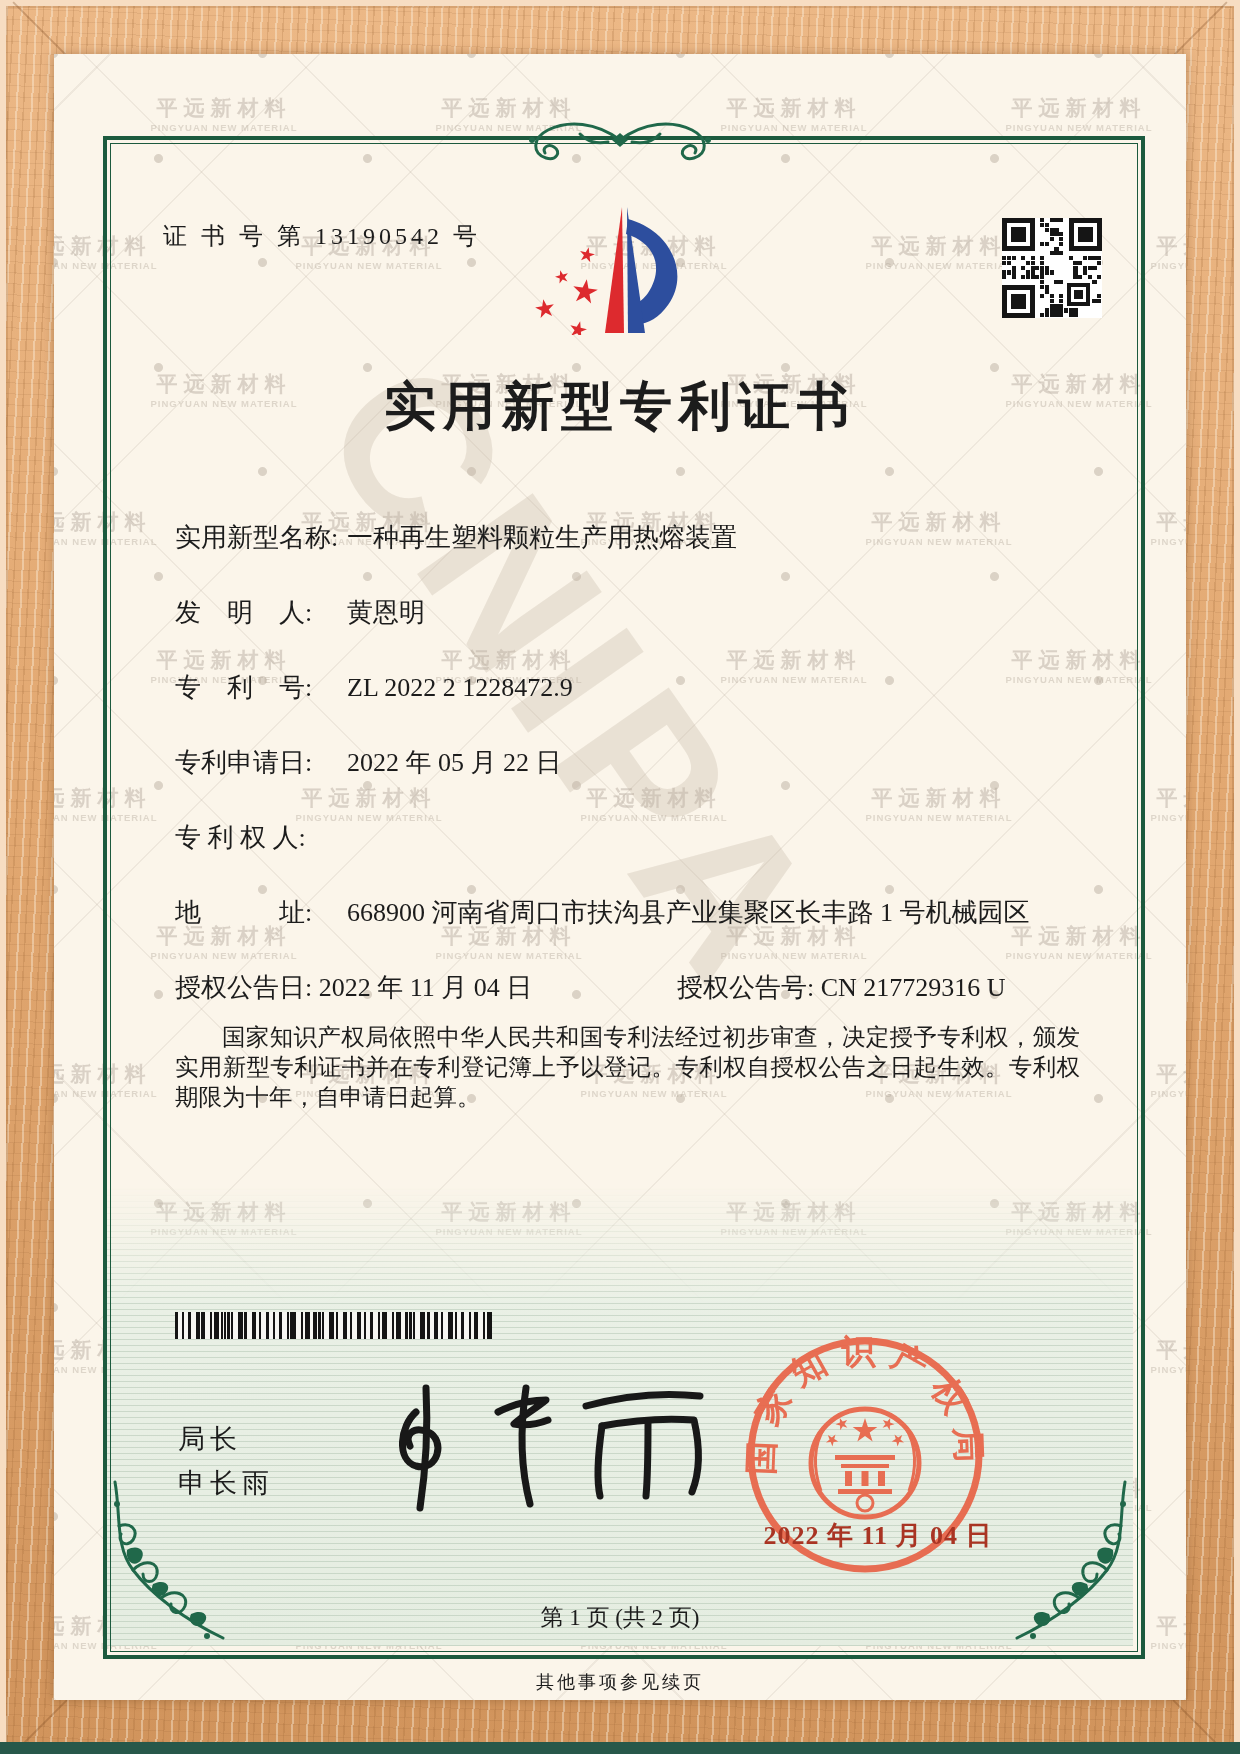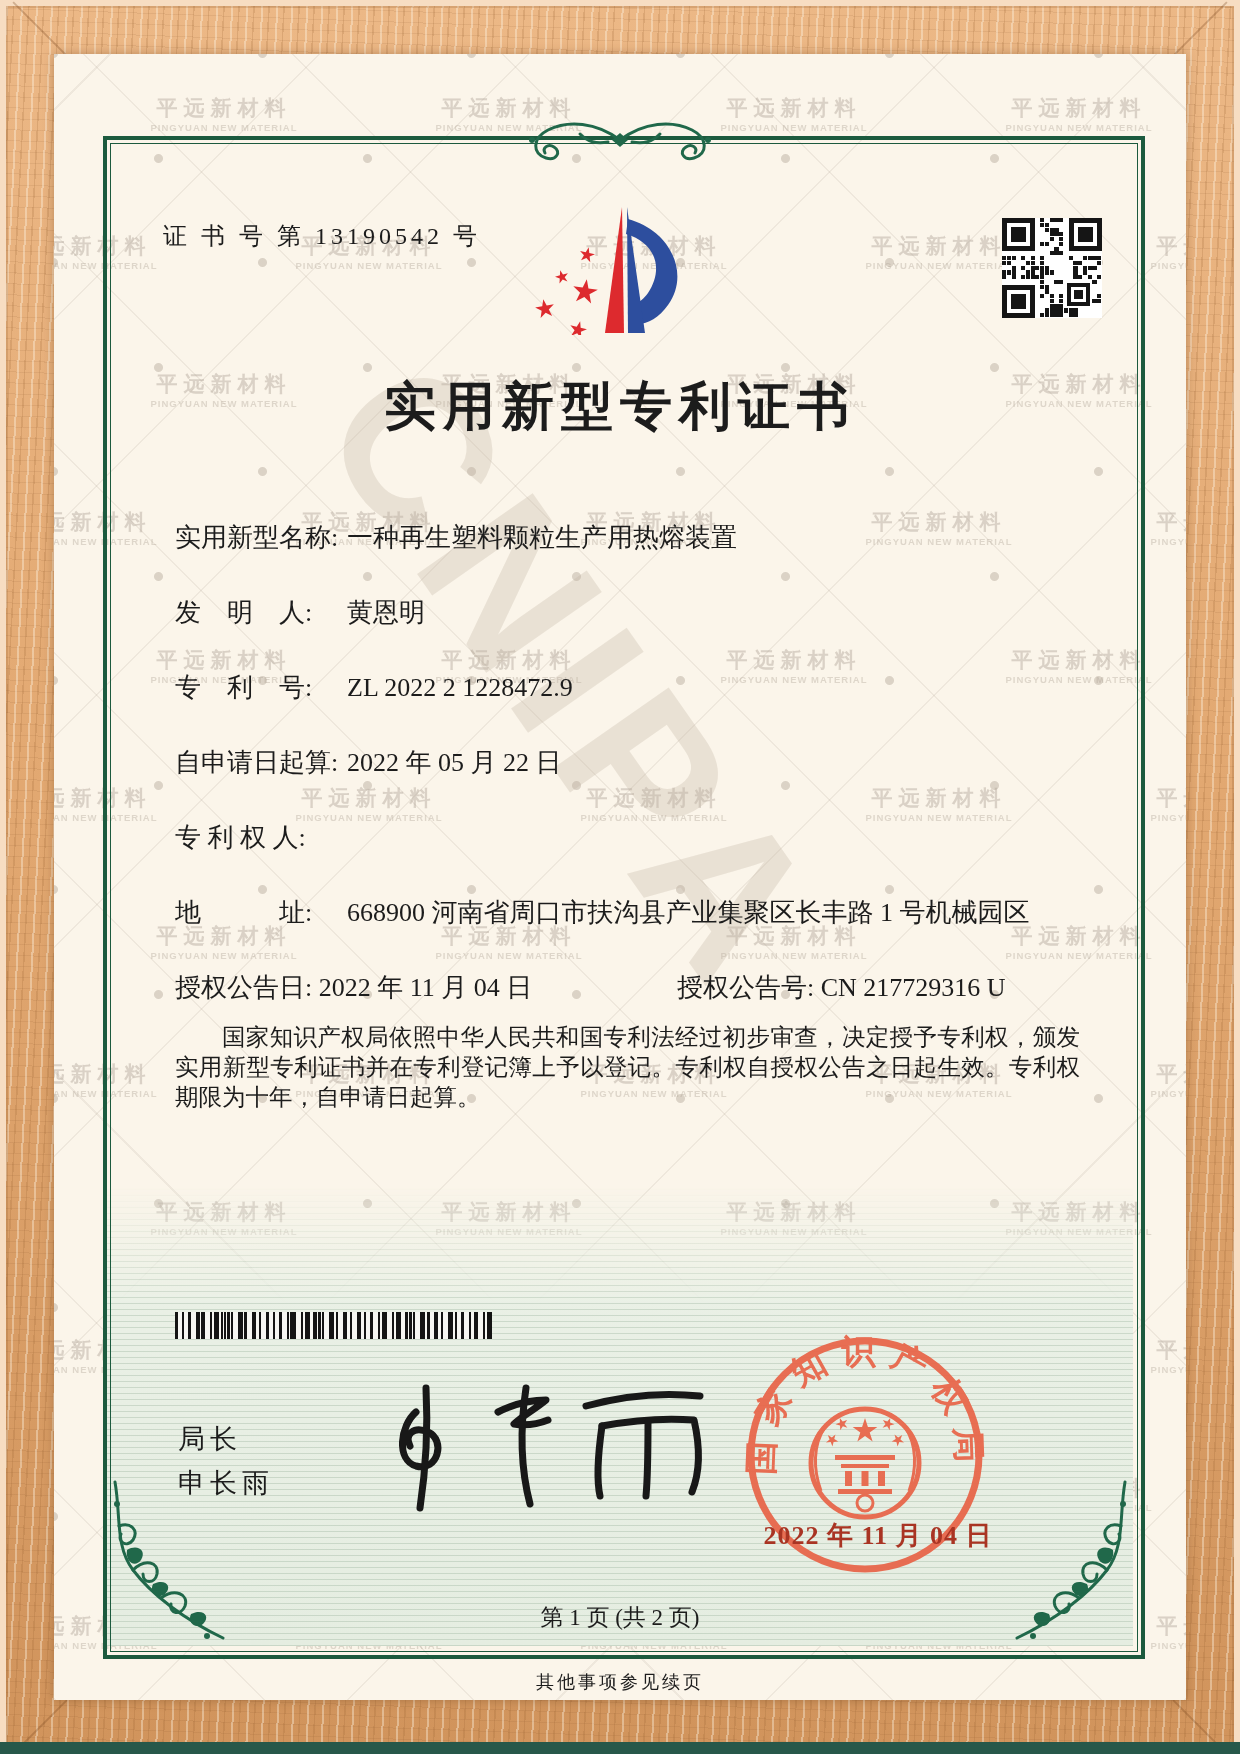--- a/index.html
+++ b/index.html
@@ -529,21 +529,21 @@
   </div>
       <div class="frow">
     <span class="f-label">发　明　人:</span>
     <span class="f-value">黄恩明</span>
   </div>
       <div class="frow">
     <span class="f-label">专　利　号:</span>
     <span class="f-value">ZL 2022 2 1228472.9</span>
   </div>
       <div class="frow">
-    <span class="f-label">自申请日起算:</span>
+    <span class="f-label">专利申请日:</span>
     <span class="f-value">2022 年 05 月 22 日</span>
   </div>
       <div class="frow">
     <span class="f-label">专 利 权 人:</span>
   </div>
       <div class="frow address">
     <span class="f-label">地　　　址:</span>
     <span class="f-value">668900 河南省周口市扶沟县产业集聚区长丰路 1 号机械园区</span>
   </div>
     </div>

